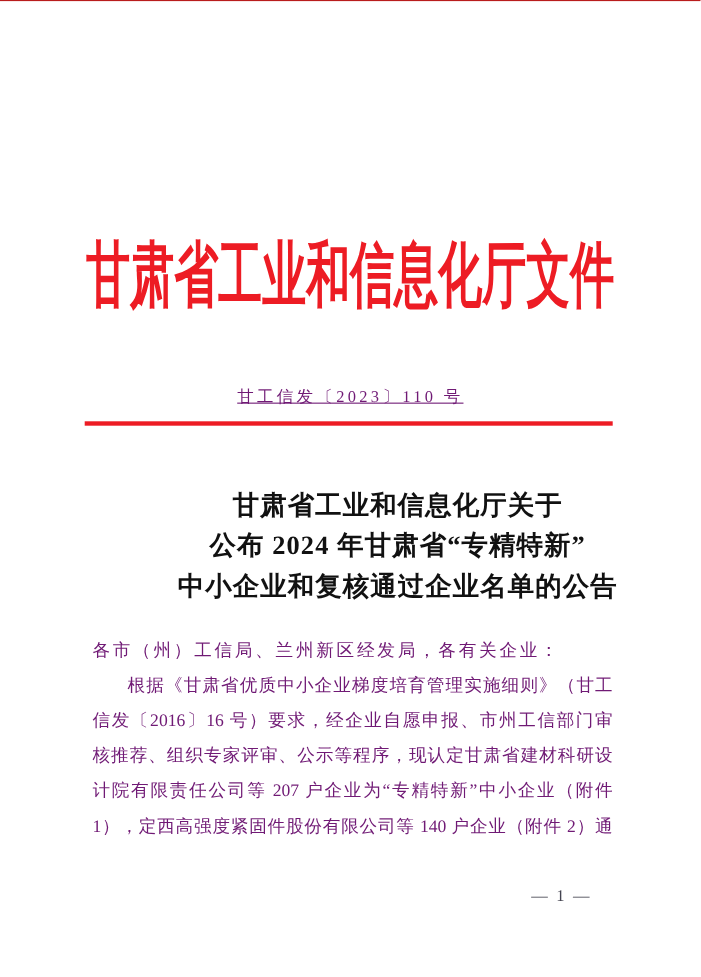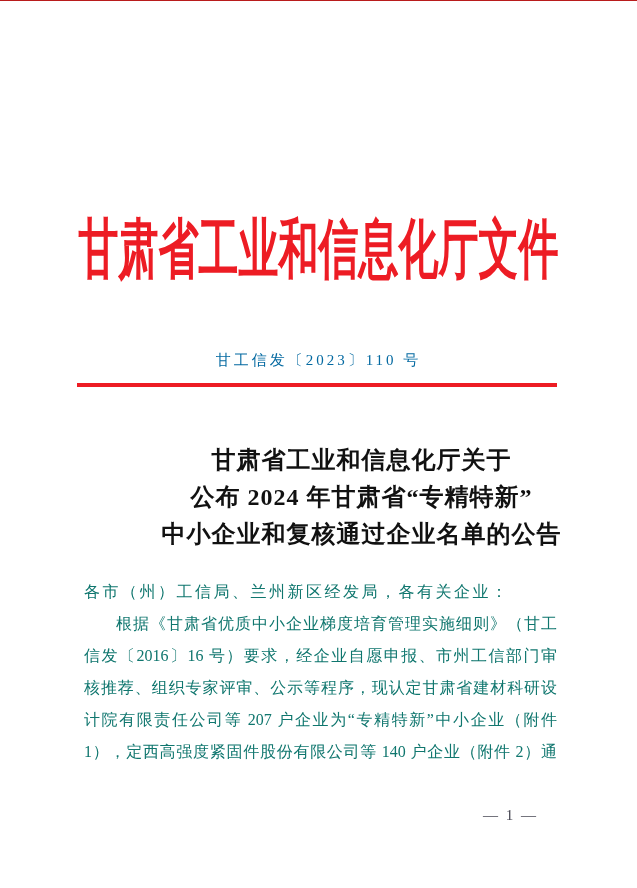--- a/index.html
+++ b/index.html
@@ -34,21 +34,22 @@
     transform-origin: center top;
   }
   .doc-number {
     position: absolute;
     top: 350px;
     left: 0;
     width: 100%;
     text-align: center;
     font-size: 15px;
     letter-spacing: 3px;
-    color: #0369a1;
+    color: #701a75;
+    text-decoration: underline;
   }
   .red-rule {
     position: absolute;
     top: 382px;
     left: 77px;
     width: 480px;
     height: 4px;
     background: #ed1c24;
   }
   .doc-title {
@@ -63,21 +64,21 @@
     letter-spacing: 1px;
     color: #111111;
     padding-left: 43px;
   }
   .body-text {
     position: absolute;
     top: 575px;
     left: 84px;
     width: 473px;
     font-size: 16px;
-    color: #0f766e;
+    color: #701a75;
   }
   .body-text .line {
     height: 32px;
     line-height: 32px;
     overflow: hidden;
   }
   .line.justified {
     text-align: justify;
     text-align-last: justify;
   }

